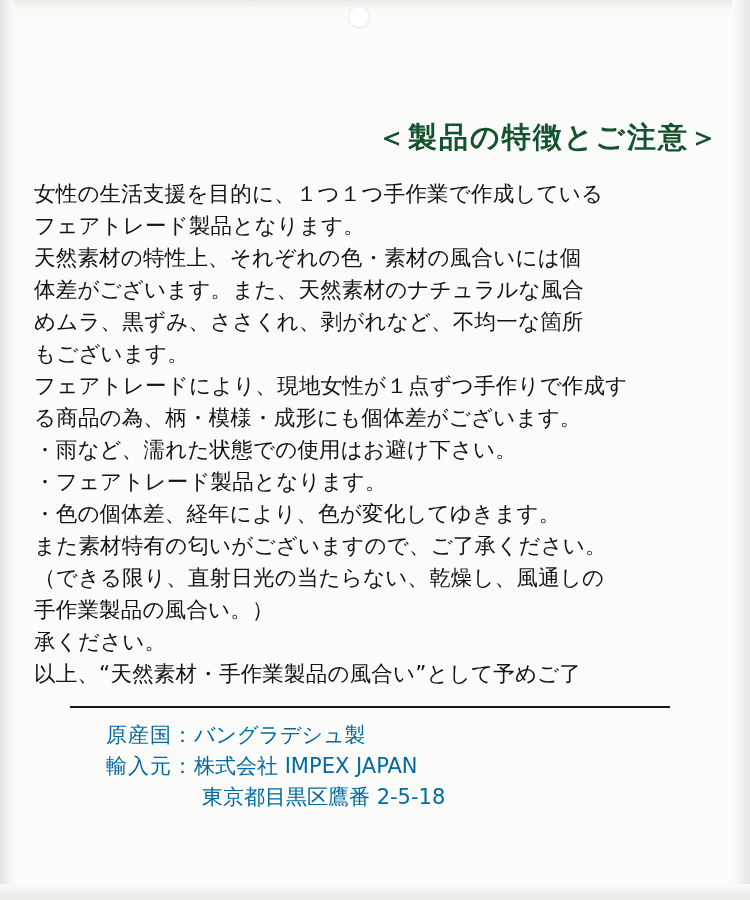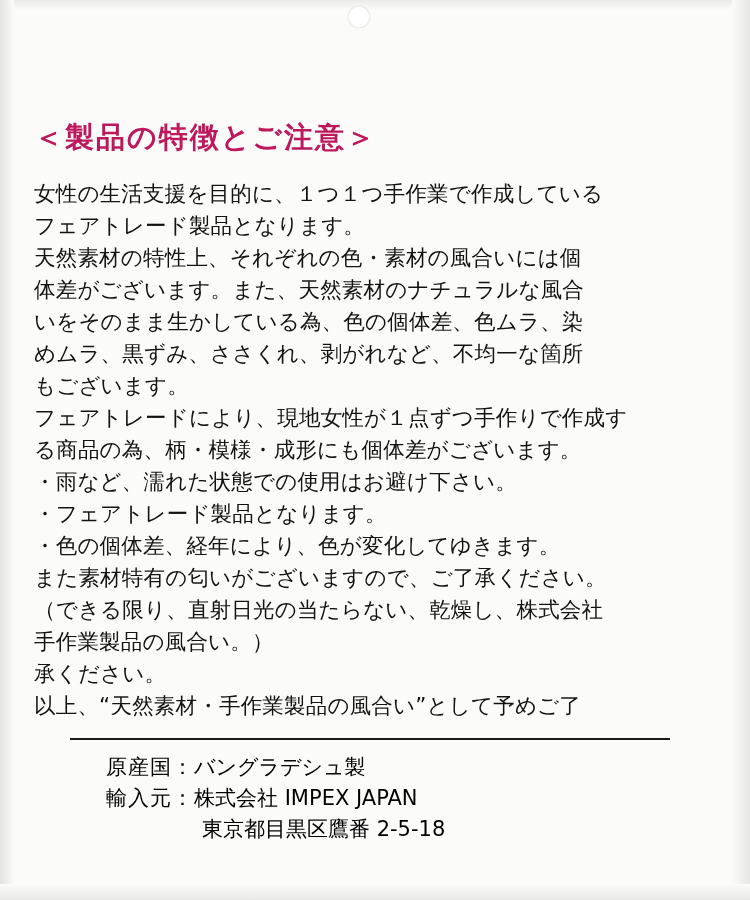--- a/index.html
+++ b/index.html
@@ -60,25 +60,25 @@
   .content {
     position: absolute;
     left: 0;
     top: 0;
     width: 750px;
     height: 900px;
     box-sizing: border-box;
     padding: 118px 30px 0 34px;
   }
   .title {
-    text-align: left;
+    text-align: right;
     font-size: 29px;
     font-weight: bold;
     letter-spacing: 2px;
-    color: #be185d;
+    color: #14532d;
     margin: 0 0 20px 0;
     font-family: "DejaVu Sans", sans-serif;
   }
   .body-block {
     font-size: 21.5px;
     line-height: 32px;
     color: #131313;
     font-family: "DejaVu Sans", sans-serif;
     letter-spacing: 0.2px;
   }
@@ -89,21 +89,21 @@
   }
   .divider {
     margin: 16px 0 12px 36px;
     width: 600px;
     height: 2px;
     background: #1a1a1a;
   }
   .footer {
     font-size: 21px;
     line-height: 31px;
-    color: #000000;
+    color: #0369a1;
     font-family: "DejaVu Sans", sans-serif;
     padding-left: 72px;
   }
   .footer .row {
     white-space: pre;
   }
   .footer .label {
     letter-spacing: 1px;
   }
 </style>
@@ -118,30 +118,29 @@
   <div class="punch-hole"></div>
 
   <div class="content">
     <div class="title">＜製品の特徴とご注意＞</div>
 
     <div class="body-block">
       <p>女性の生活支援を目的に、１つ１つ手作業で作成している</p>
       <p>フェアトレード製品となります。</p>
       <p>天然素材の特性上、それぞれの色・素材の風合いには個</p>
       <p>体差がございます。また、天然素材のナチュラルな風合</p>
-      <p>いをそのまま生かしている為、色の個体差、色ムラ、染</p>
       <p>めムラ、黒ずみ、ささくれ、剥がれなど、不均一な箇所</p>
       <p>もございます。</p>
       <p>フェアトレードにより、現地女性が１点ずつ手作りで作成す</p>
       <p>る商品の為、柄・模様・成形にも個体差がございます。</p>
       <p>・雨など、濡れた状態での使用はお避け下さい。</p>
       <p>・フェアトレード製品となります。</p>
       <p>・色の個体差、経年により、色が変化してゆきます。</p>
       <p>また素材特有の匂いがございますので、ご了承ください。</p>
-      <p>（できる限り、直射日光の当たらない、乾燥し、株式会社</p>
+      <p>（できる限り、直射日光の当たらない、乾燥し、風通しの</p>
       <p>手作業製品の風合い。）</p>
       <p>承ください。</p>
       <p>以上、“天然素材・手作業製品の風合い”として予めご了</p>
     </div>
 
     <div class="divider"></div>
 
     <div class="footer">
       <div class="row"><span class="label">原産国：</span><span>バングラデシュ製</span></div>
       <div class="row"><span class="label">輸入元：</span><span>株式会社 IMPEX JAPAN</span></div>

